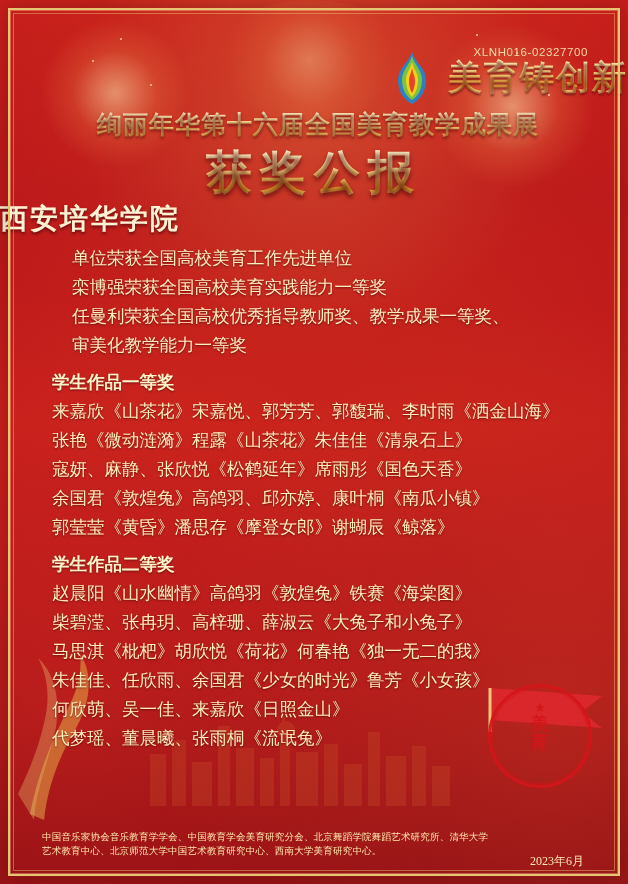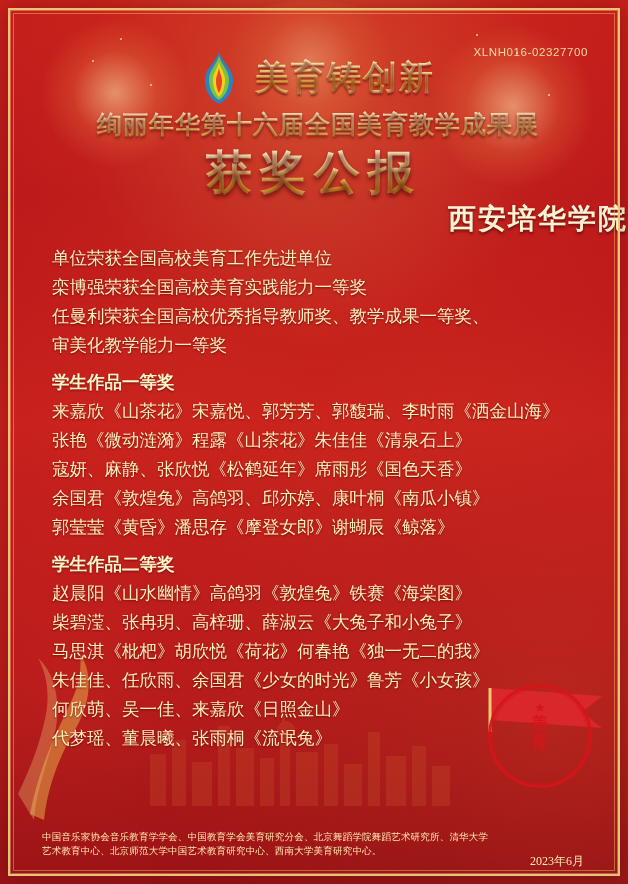--- a/index.html
+++ b/index.html
@@ -58,21 +58,21 @@
     opacity: 0.55;
   }
 
   
   #logo-row {
     position: absolute;
     top: 50px;
     left: 0; right: 0;
     display: flex;
     align-items: center;
-    justify-content: center;
+    justify-content: flex-end;
     gap: 10px;
   }
   #flame {
     width: 52px; height: 56px;
     position: relative;
   }
   #brand {
     font-family: "Liberation Serif", serif;
     font-size: 34px;
     font-weight: bold;
@@ -119,21 +119,21 @@
     background: linear-gradient(180deg,#fffbe6 0%, #ffe59a 40%, #d99725 75%, #fff4c8 100%);
     -webkit-background-clip: text;
     background-clip: text;
     color: transparent;
     text-shadow: 0 3px 4px rgba(70,5,5,0.65);
   }
   #school {
     position: absolute;
     top: 200px;
     left: 0; right: 0;
-    text-align: right;
+    text-align: left;
     font-family: "Liberation Serif", serif;
     font-size: 28px;
     font-weight: bold;
     letter-spacing: 2px;
     color: #fdf3d4;
     text-shadow: 0 2px 3px rgba(70,5,5,0.7);
   }
 
   
   #content {
@@ -150,20 +150,21 @@
     white-space: nowrap;
     text-shadow: 0 1px 2px rgba(60,5,5,0.6);
   }
   .line.section {
     font-weight: bold;
     color: #fff3c8;
     margin-top: 8px;
   }
   .line.head {
     color: #ffeec0;
+    margin-left: 20px;
   }
 
   
   #seal {
     position: absolute;
     right: 36px;
     bottom: 96px;
     width: 104px;
     height: 104px;
     pointer-events: none;

